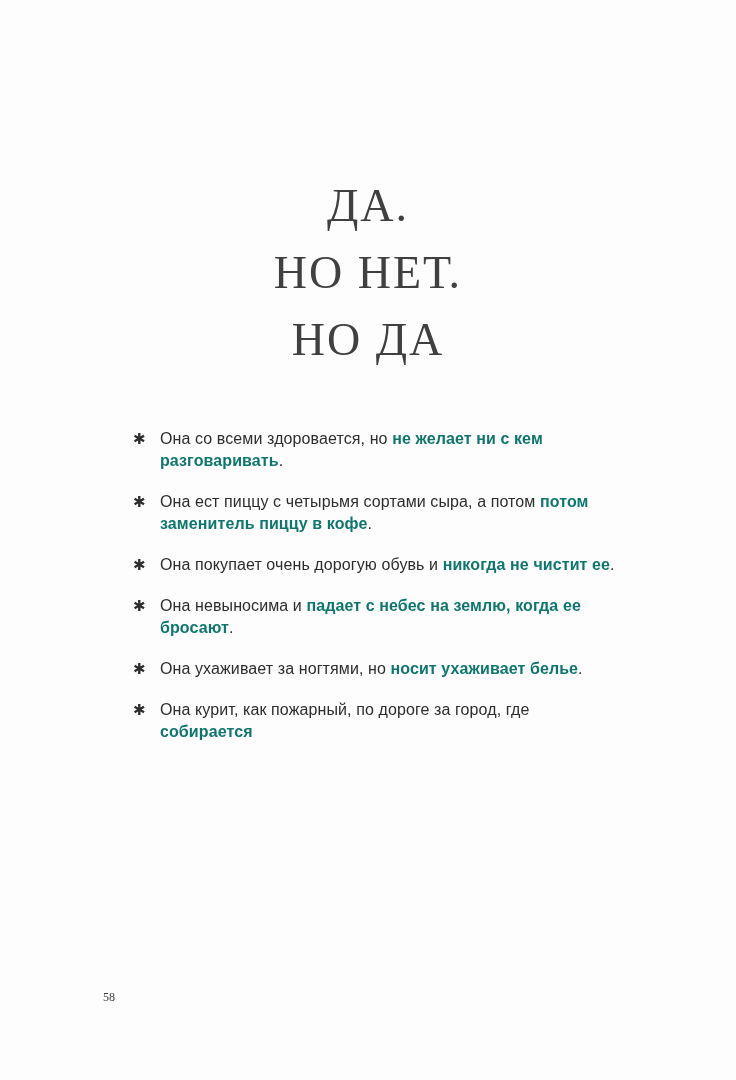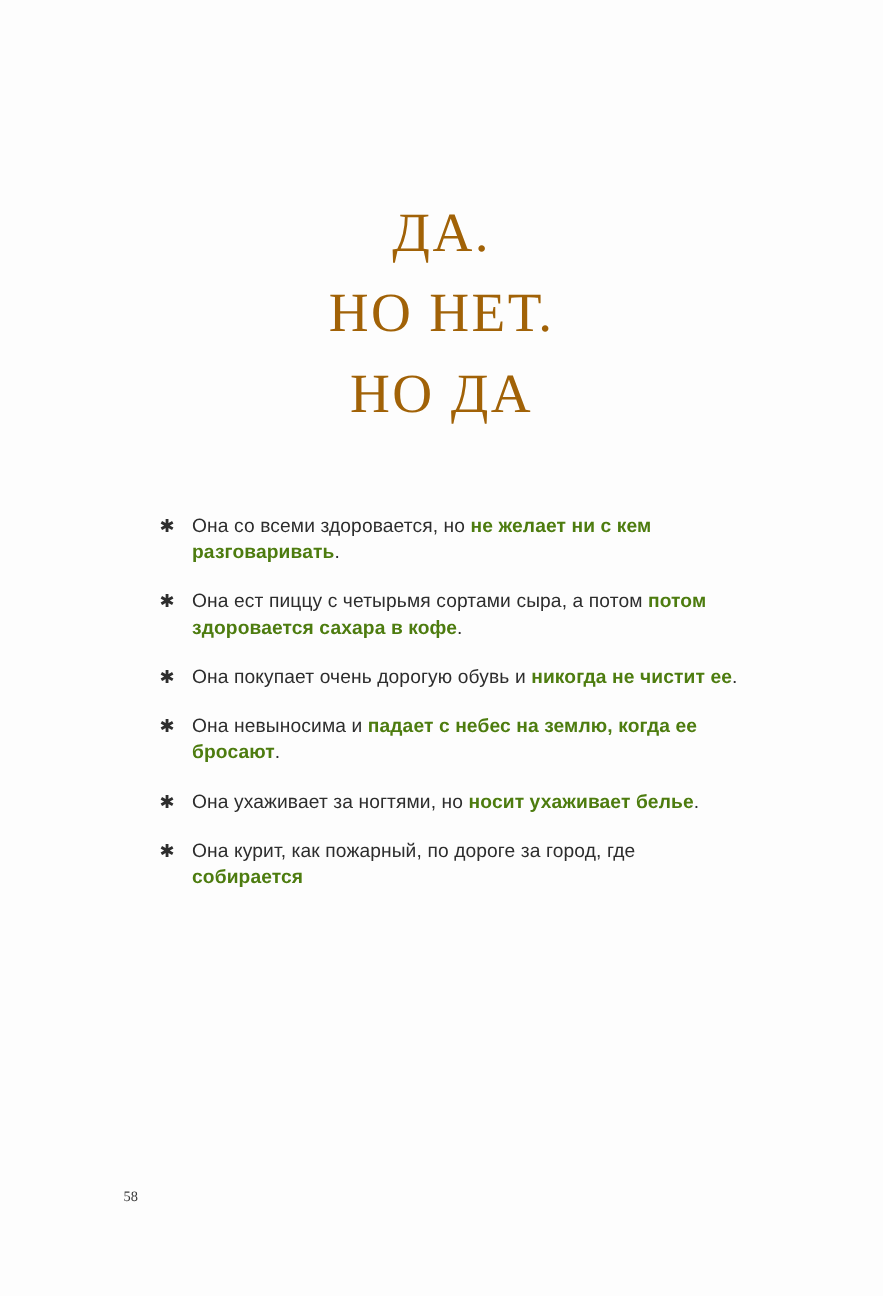--- a/index.html
+++ b/index.html
@@ -11,30 +11,30 @@
     font-family: "Liberation Sans", sans-serif;
     overflow: hidden;
   }
   .page {
     position: absolute;
     inset: 0;
     background: #fdfdfd;
   }
   .title {
     position: absolute;
-    top: 160px;
+    top: 172px;
     left: 0;
     right: 0;
     text-align: center;
     font-family: "Liberation Serif", serif;
     font-weight: 400;
     font-size: 46px;
     line-height: 67px;
     letter-spacing: 2px;
-    color: #a16207;
+    color: #404040;
   }
   .statements {
     position: absolute;
     top: 428px;
     left: 133px;
     width: 482px;
     list-style: none;
   }
   .statements li {
     display: flex;
@@ -49,21 +49,21 @@
     font-size: 15px;
     line-height: 22px;
     color: #2d2d2d;
   }
   .statements .text {
     flex: 1;
     letter-spacing: 0.1px;
   }
   .statements .text b {
     font-weight: 700;
-    color: #4d7c0f;
+    color: #0f766e;
   }
   .page-number {
     position: absolute;
     left: 103px;
     top: 990px;
     font-family: "Liberation Serif", serif;
     font-size: 12px;
     color: #3a3a3a;
   }
 </style>
@@ -78,21 +78,21 @@
     <div>НО ДА</div>
   </div>
 
   <ul class="statements">
       <li>
         <span class="bullet">✱</span>
         <p class="text"><span>Она со всеми здоровается, но </span><b>не желает ни с кем</b><br><b>разговаривать</b><span>.</span></p>
       </li>
       <li>
         <span class="bullet">✱</span>
-        <p class="text"><span>Она ест пиццу с четырьмя сортами сыра, а потом </span><b>потом</b><br><b>здоровается сахара в кофе</b><span>.</span></p>
+        <p class="text"><span>Она ест пиццу с четырьмя сортами сыра, а потом </span><b>потом</b><br><b>заменитель пиццу в кофе</b><span>.</span></p>
       </li>
       <li>
         <span class="bullet">✱</span>
         <p class="text"><span>Она покупает очень дорогую обувь и </span><b>никогда не чистит ее</b><span>.</span></p>
       </li>
       <li>
         <span class="bullet">✱</span>
         <p class="text"><span>Она невыносима и </span><b>падает с небес на землю, когда ее</b><br><b>бросают</b><span>.</span></p>
       </li>
       <li>

